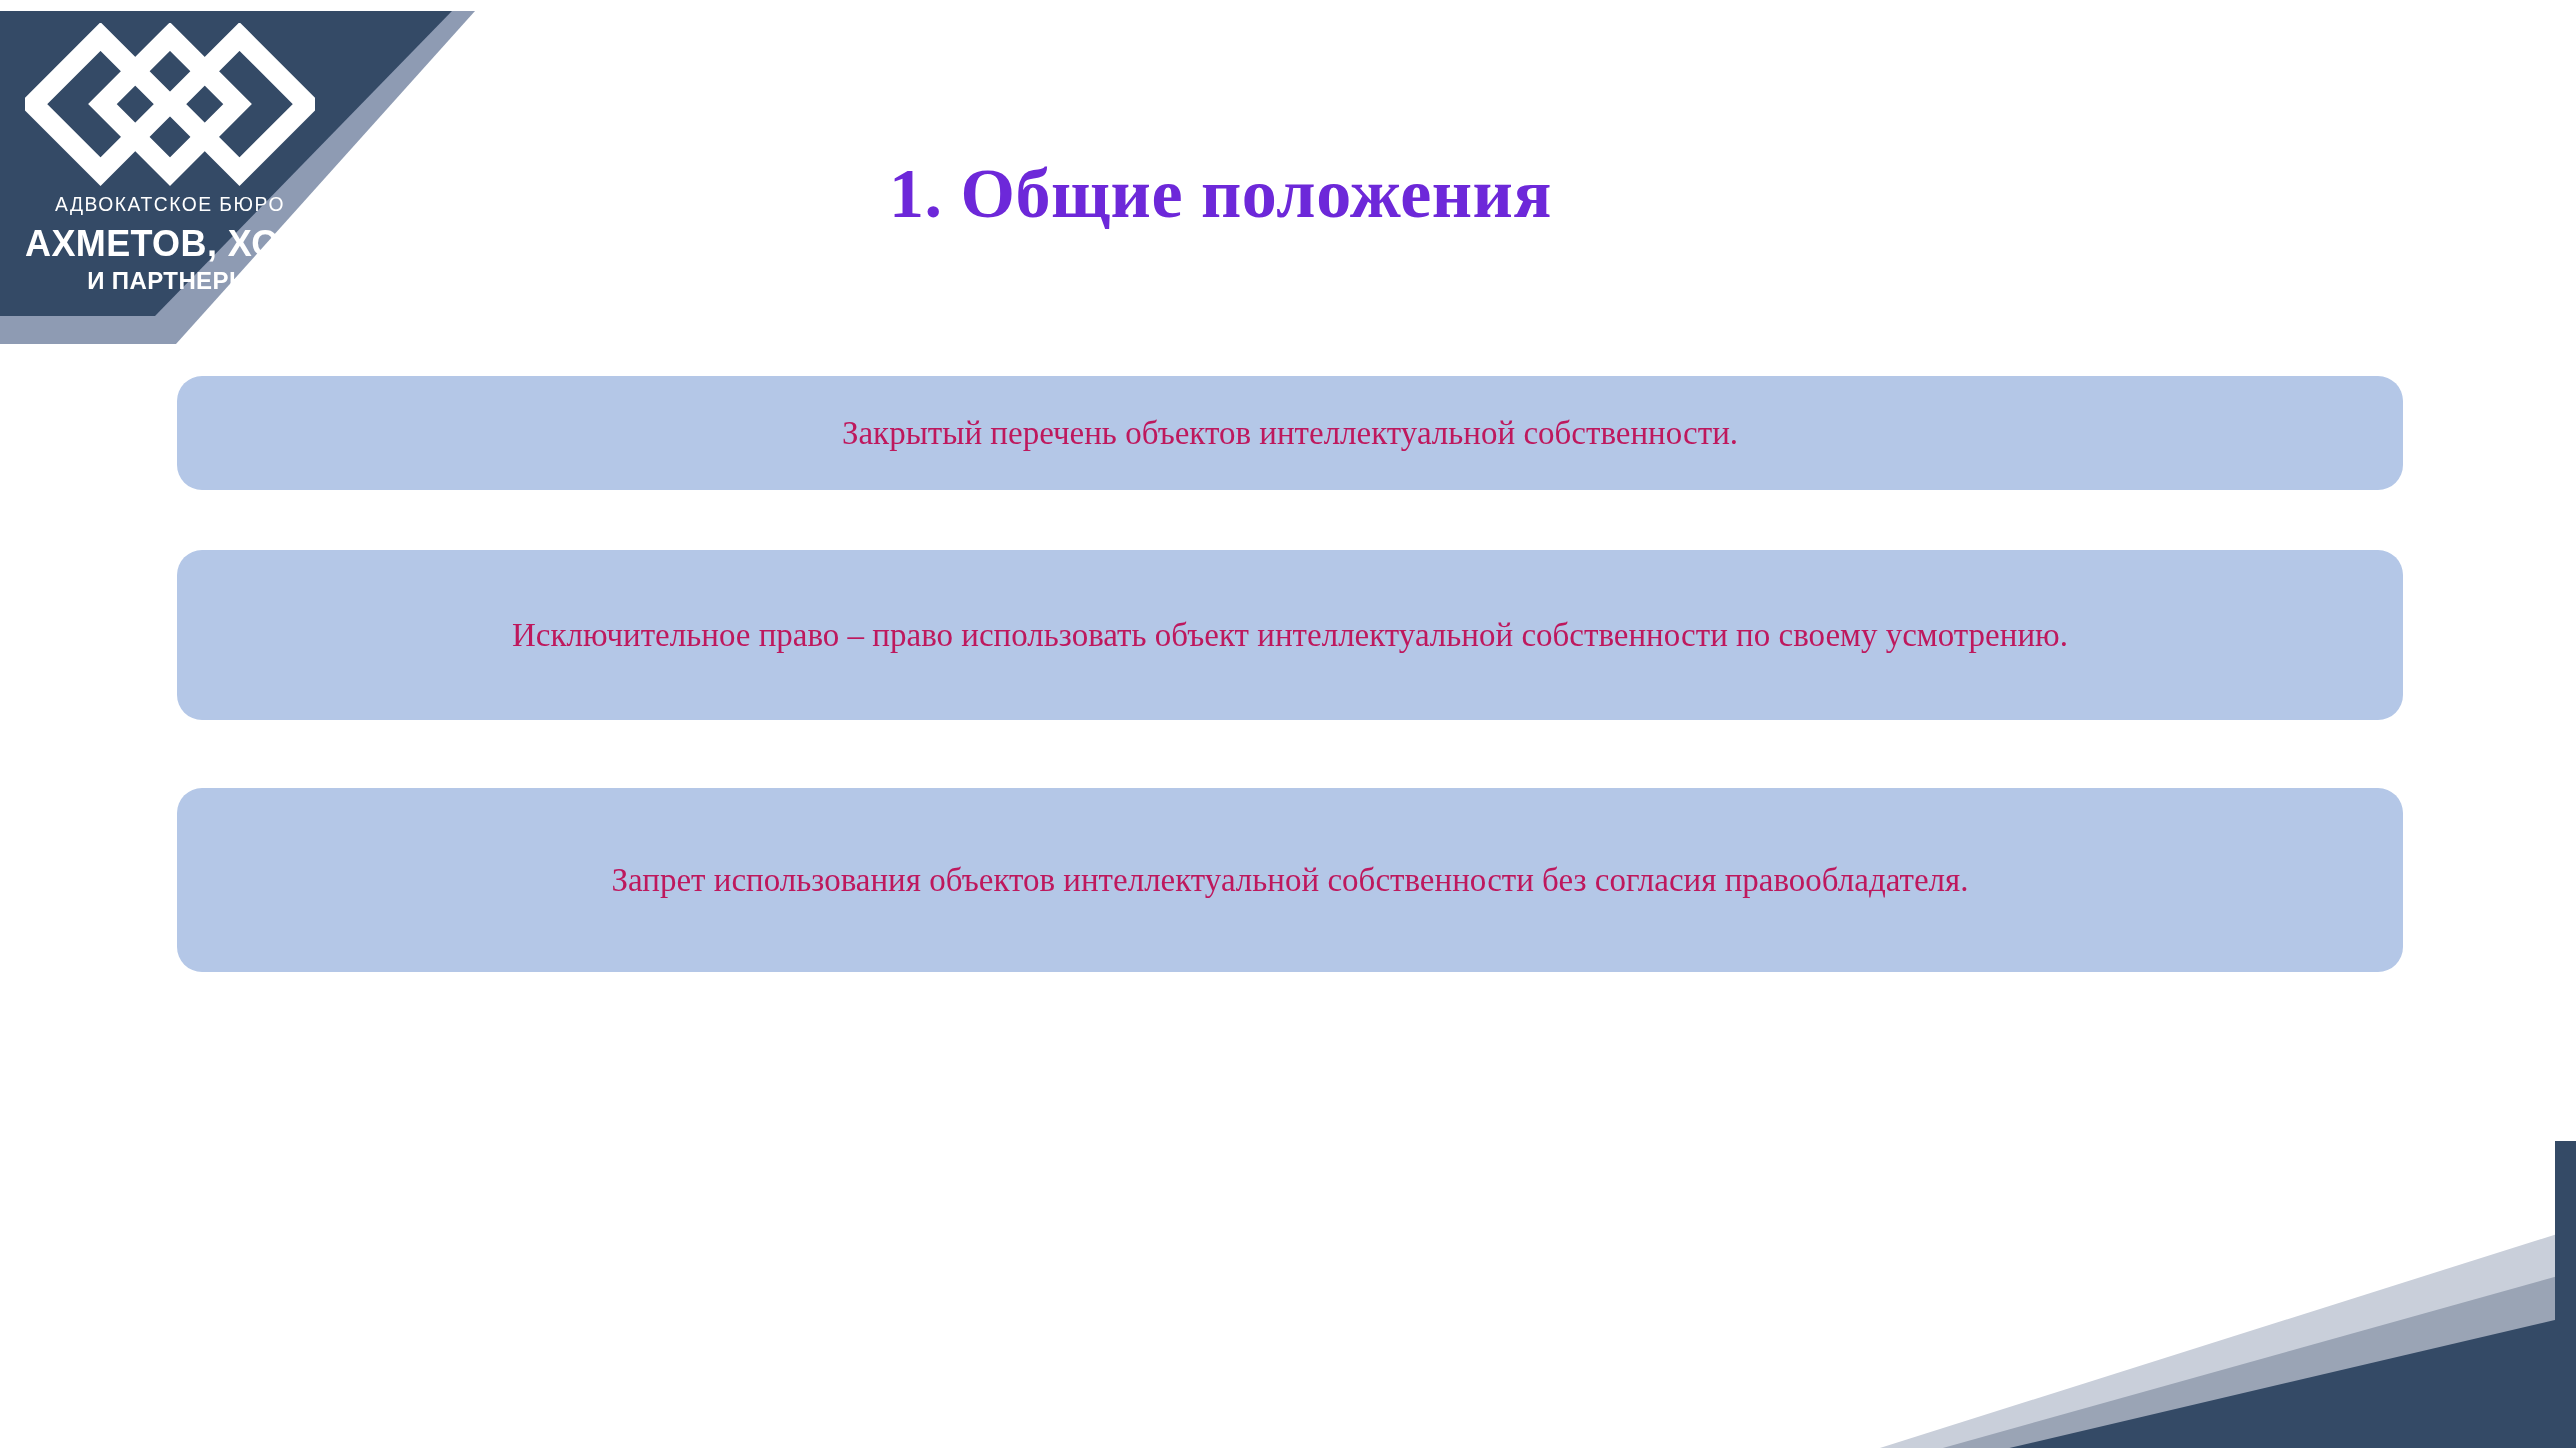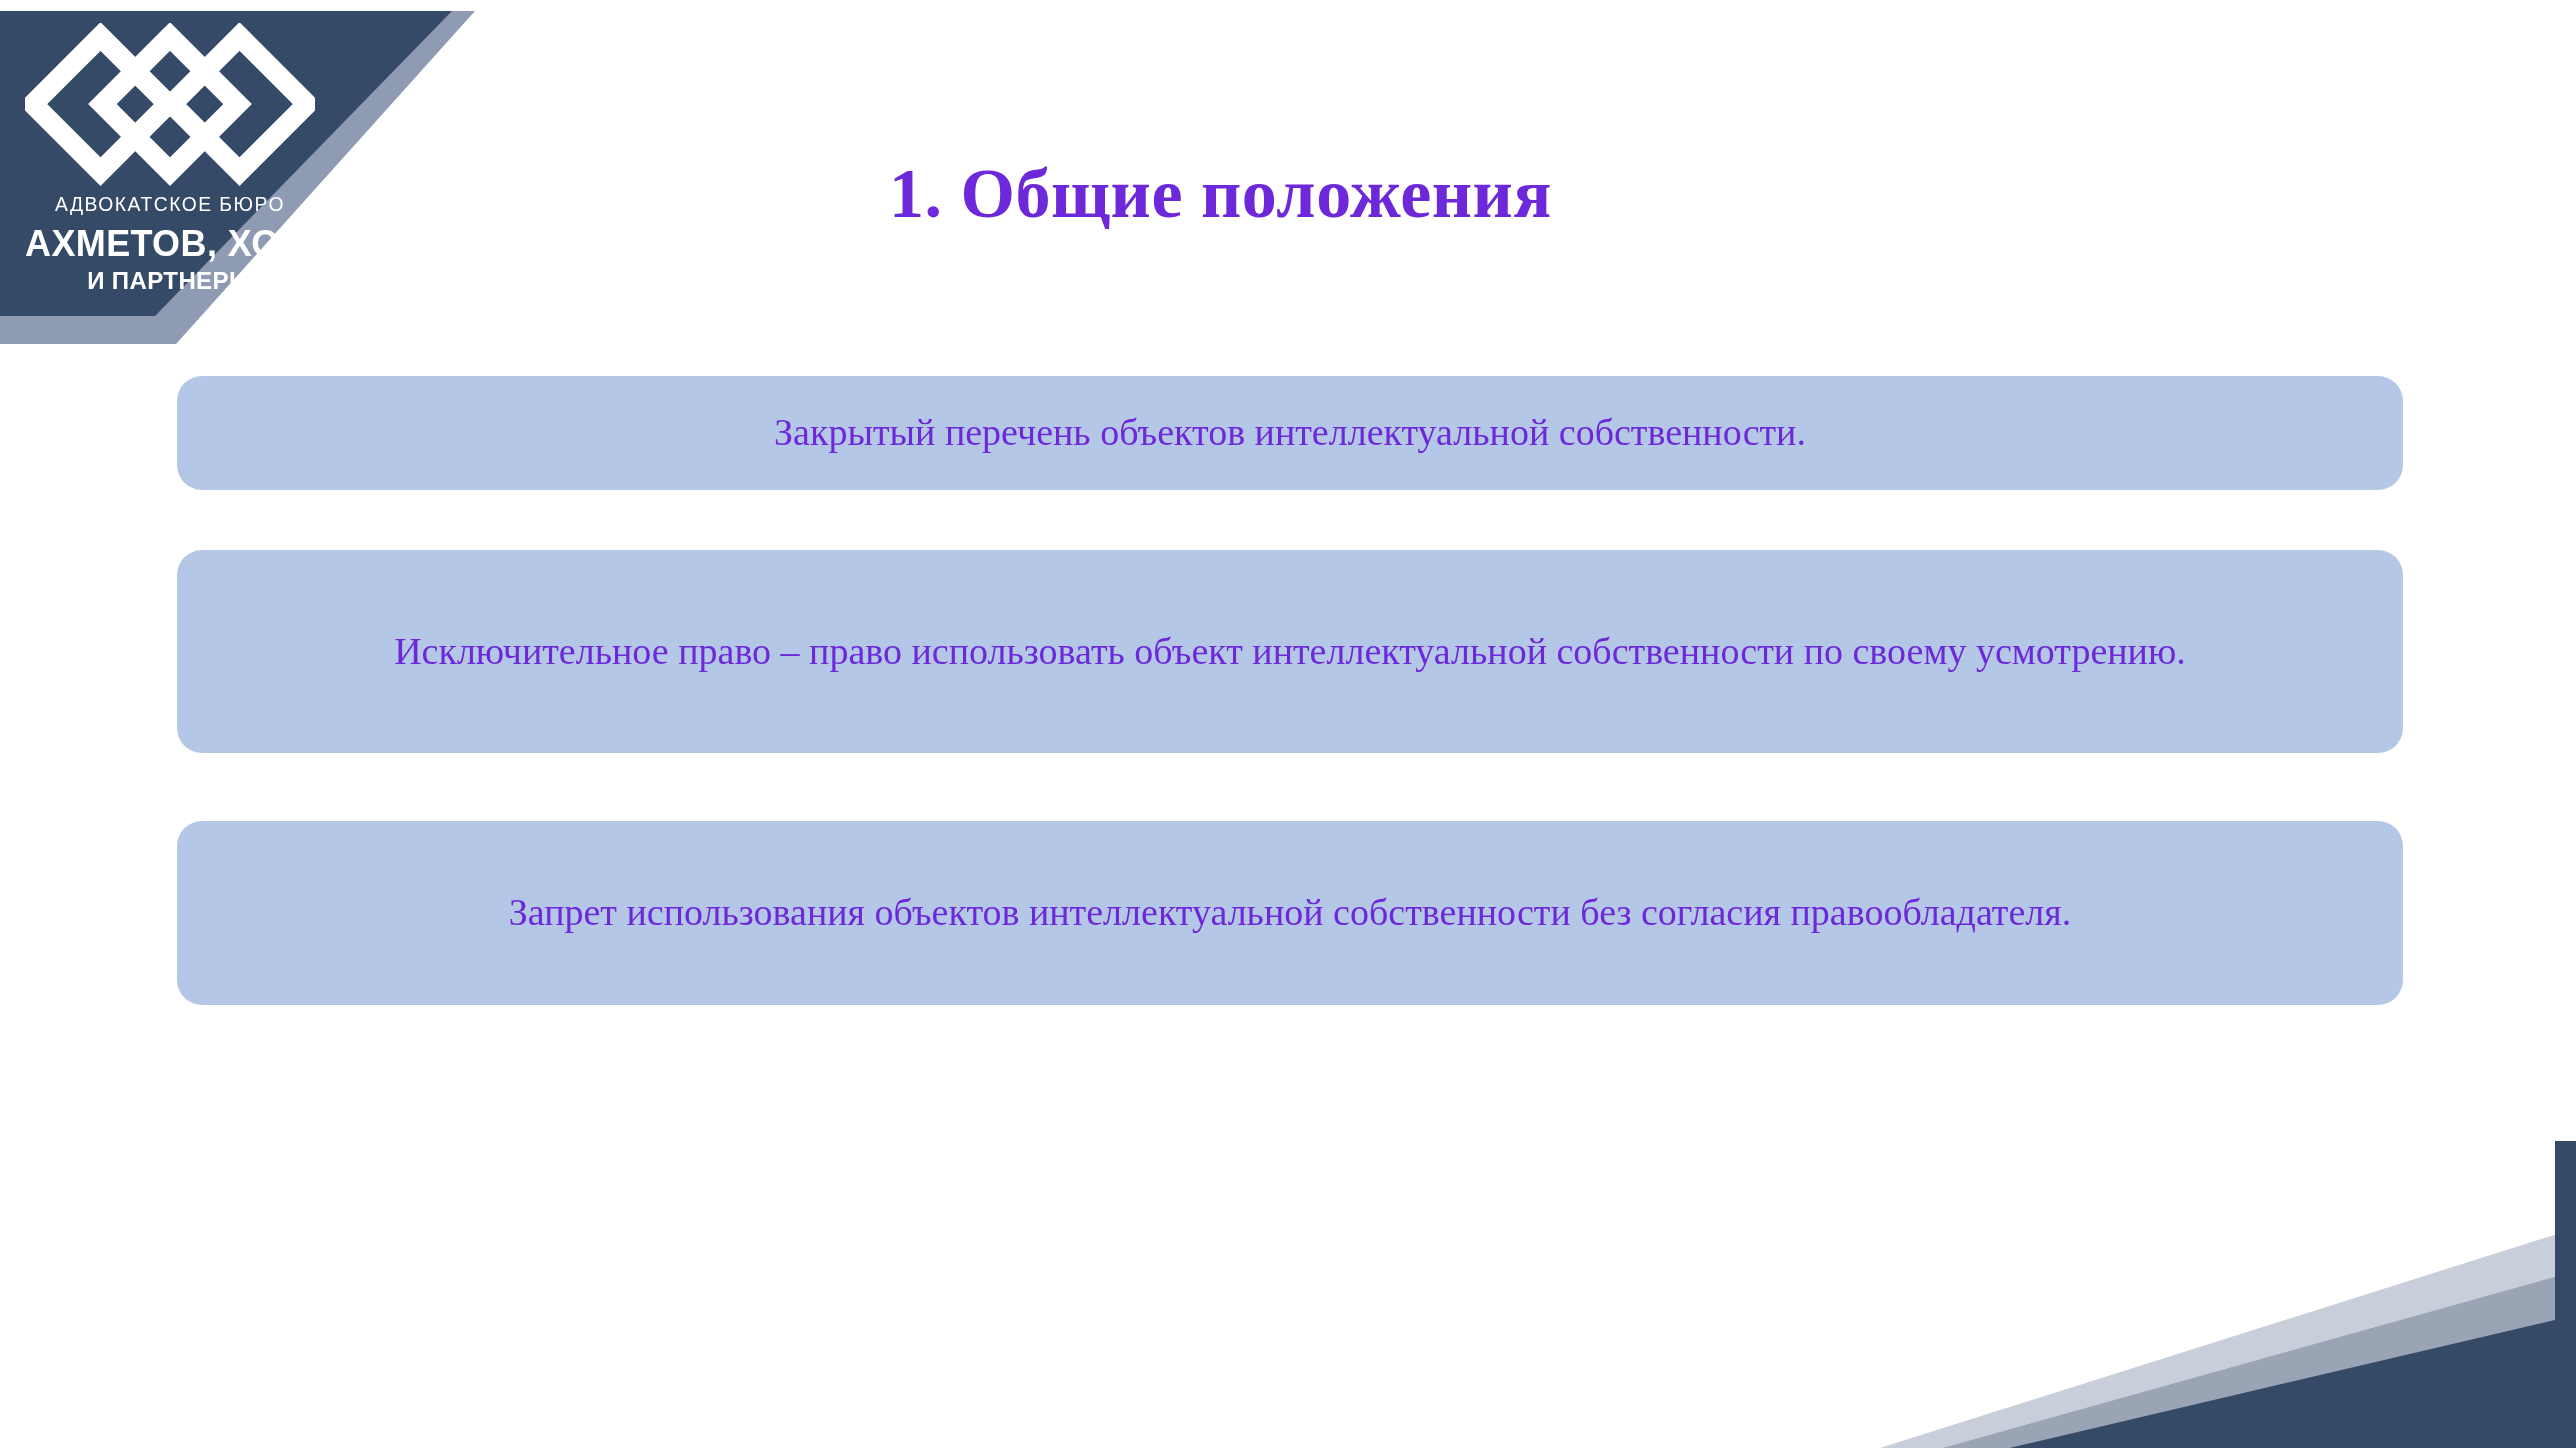--- a/index.html
+++ b/index.html
@@ -114,22 +114,22 @@
     background: #B4C7E7;
     border-radius: 25px;
     display: flex;
     align-items: center;
     justify-content: center;
     padding: 0 50px;
     margin-bottom: 0;
   }
   .box-text {
     font-family: "Liberation Serif", serif;
-    font-size: 38px;
-    color: #6d28d9;
+    font-size: 33px;
+    color: #be185d;
     line-height: 1.42;
   }
 
   
   .page-number {
     position: absolute;
     right: 169px;
     top: 1378px;
     font-family: "Liberation Sans", sans-serif;
     font-size: 27px;
@@ -210,21 +210,21 @@
       <div class="logo-line3">И ПАРТНЕРЫ</div>
     </div>
   </div>
 
   <div class="slide-title">1. Общие положения</div>
 
   <div class="boxes">
     <div class="box" style="height: 114px; margin-bottom: 60px;">
       <div class="box-text">Закрытый перечень объектов интеллектуальной собственности.</div>
     </div>
-    <div class="box" style="height: 203px; margin-bottom: 68px;">
+    <div class="box" style="height: 170px; margin-bottom: 68px;">
       <div class="box-text">Исключительное право – право использовать объект интеллектуальной собственности по своему усмотрению.</div>
     </div>
     <div class="box" style="height: 184px; margin-bottom: 0px;">
       <div class="box-text">Запрет использования объектов интеллектуальной собственности без согласия правообладателя.</div>
     </div>
   </div>
 
   <div class="page-number">4</div>
 
   <div class="br-lightgray"></div>

